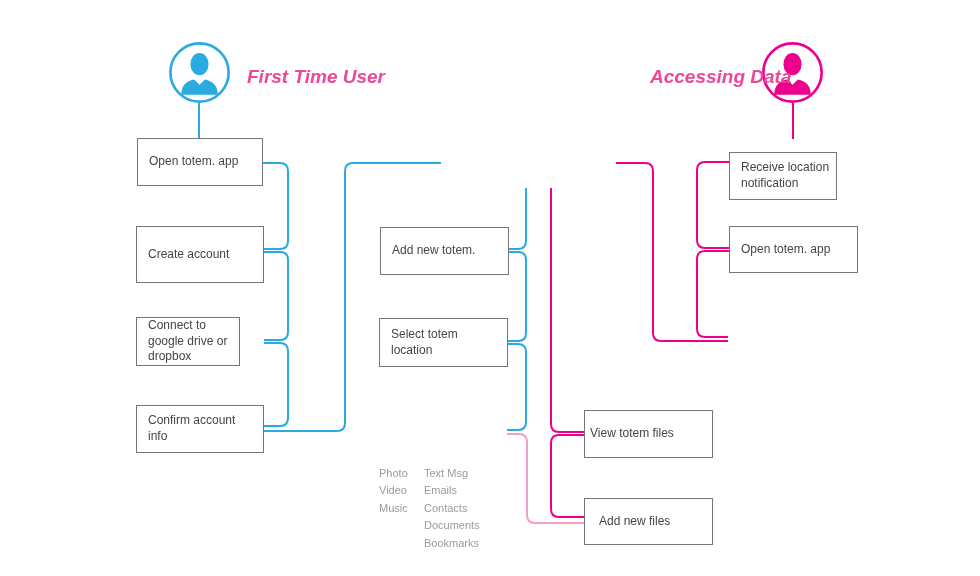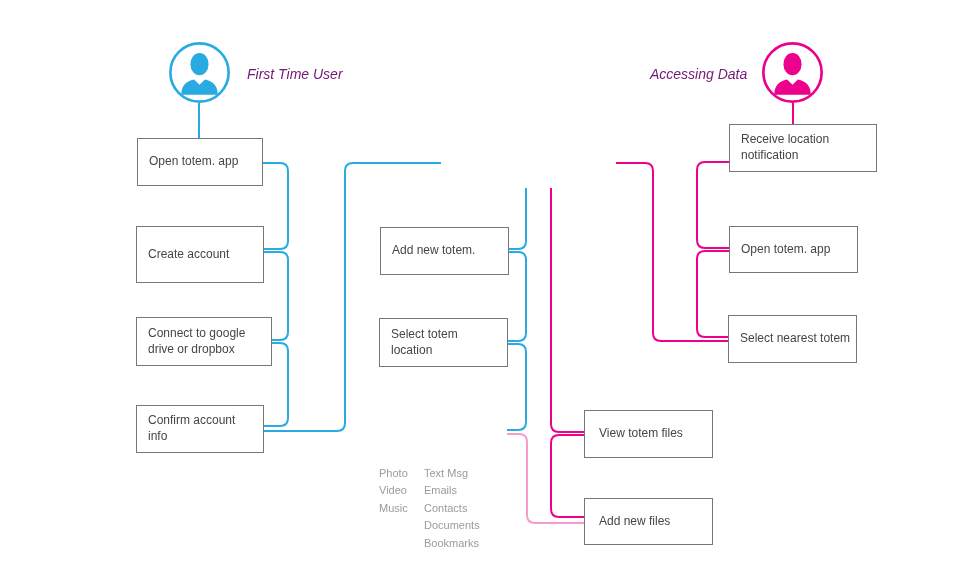--- a/index.html
+++ b/index.html
@@ -5,22 +5,22 @@
   html,body{margin:0;padding:0;background:#ffffff;}
   body{width:980px;height:576px;overflow:hidden;position:relative;
        font-family:"Liberation Sans","DejaVu Sans",sans-serif;}
   .stage{position:absolute;left:0;top:0;width:980px;height:576px;background:#ffffff;}
   svg.wires{position:absolute;left:0;top:0;width:980px;height:576px;}
   .node{position:absolute;box-sizing:border-box;background:#ffffff;
         border:1.4px solid #777777;display:flex;align-items:center;
         font-size:12px;color:#454545;line-height:1.32;
         padding-left:11px;padding-right:5px;z-index:2;}
   .node.centered{justify-content:center;text-align:center;padding-left:5px;}
-  .persona-label{position:absolute;font-size:14px;font-weight:400;font-style:italic;
-        color:#701a75;z-index:3;white-space:nowrap;}
+  .persona-label{position:absolute;font-size:19px;font-weight:700;font-style:italic;
+        color:#ec4899;z-index:3;white-space:nowrap;}
   .persona-icon{position:absolute;width:63px;height:63px;z-index:3;}
   .filelist{position:absolute;z-index:2;font-size:11px;color:#9b9b9b;}
   .filelist span{display:block;line-height:17.4px;}
 </style>
 </head>
 <body>
 
 <div class="stage">
 
   <svg class="wires" viewBox="0 0 980 576" fill="none" stroke-width="2">
@@ -57,21 +57,21 @@
     <path d="M13.5,54.5 Q13.5,41.5 26.5,39 L32,44.5 L37.5,39 Q50.5,41.5 50.5,54.5 Z" fill="#EC008C"></path>
   </svg>
   <div class="persona-label" style="left:650px;width:96px;text-align:right;top:66px">Accessing Data</div>
 
   <div class="node" style="left:137px;top:138px;width:126px;height:48px">
     <span>Open totem. app</span>
   </div>
   <div class="node" style="left:136px;top:226px;width:128px;height:57px">
     <span>Create account</span>
   </div>
-  <div class="node" style="left:136px;top:317px;width:136px;height:49px">
+  <div class="node" style="left:136px;top:317px;width:104px;height:49px">
     <span>Connect to google drive or dropbox</span>
   </div>
   <div class="node" style="left:136px;top:405px;width:128px;height:48px">
     <span>Confirm account info</span>
   </div>
 
   <div class="node" style="left:380px;top:227px;width:129px;height:48px">
     <span>Add new totem.</span>
   </div>
   <div class="node" style="left:379px;top:318px;width:129px;height:49px">
@@ -84,30 +84,27 @@
     <span>Music</span>
   </div>
   <div class="filelist" style="left:424px;top:465px">
     <span>Text Msg</span>
     <span>Emails</span>
     <span>Contacts</span>
     <span>Documents</span>
     <span>Bookmarks</span>
   </div>
 
-  <div class="node" style="left:584px;top:410px;width:129px;height:48px;padding-left:14px">
+  <div class="node" style="left:584px;top:410px;width:129px;height:48px;padding-left:5px">
     <span>View totem files</span>
   </div>
   <div class="node" style="left:584px;top:498px;width:129px;height:47px;padding-left:14px">
     <span>Add new files</span>
   </div>
 
-  <div class="node" style="left:729px;top:124px;width:148px;height:48px">
+  <div class="node" style="left:729px;top:152px;width:108px;height:48px">
     <span>Receive location notification</span>
   </div>
   <div class="node" style="left:729px;top:226px;width:129px;height:47px">
     <span>Open totem. app</span>
   </div>
-  <div class="node" style="left:728px;top:315px;width:129px;height:48px">
-    <span>Select nearest totem</span>
-  </div>
 
 </div>
 
 </body></html>

